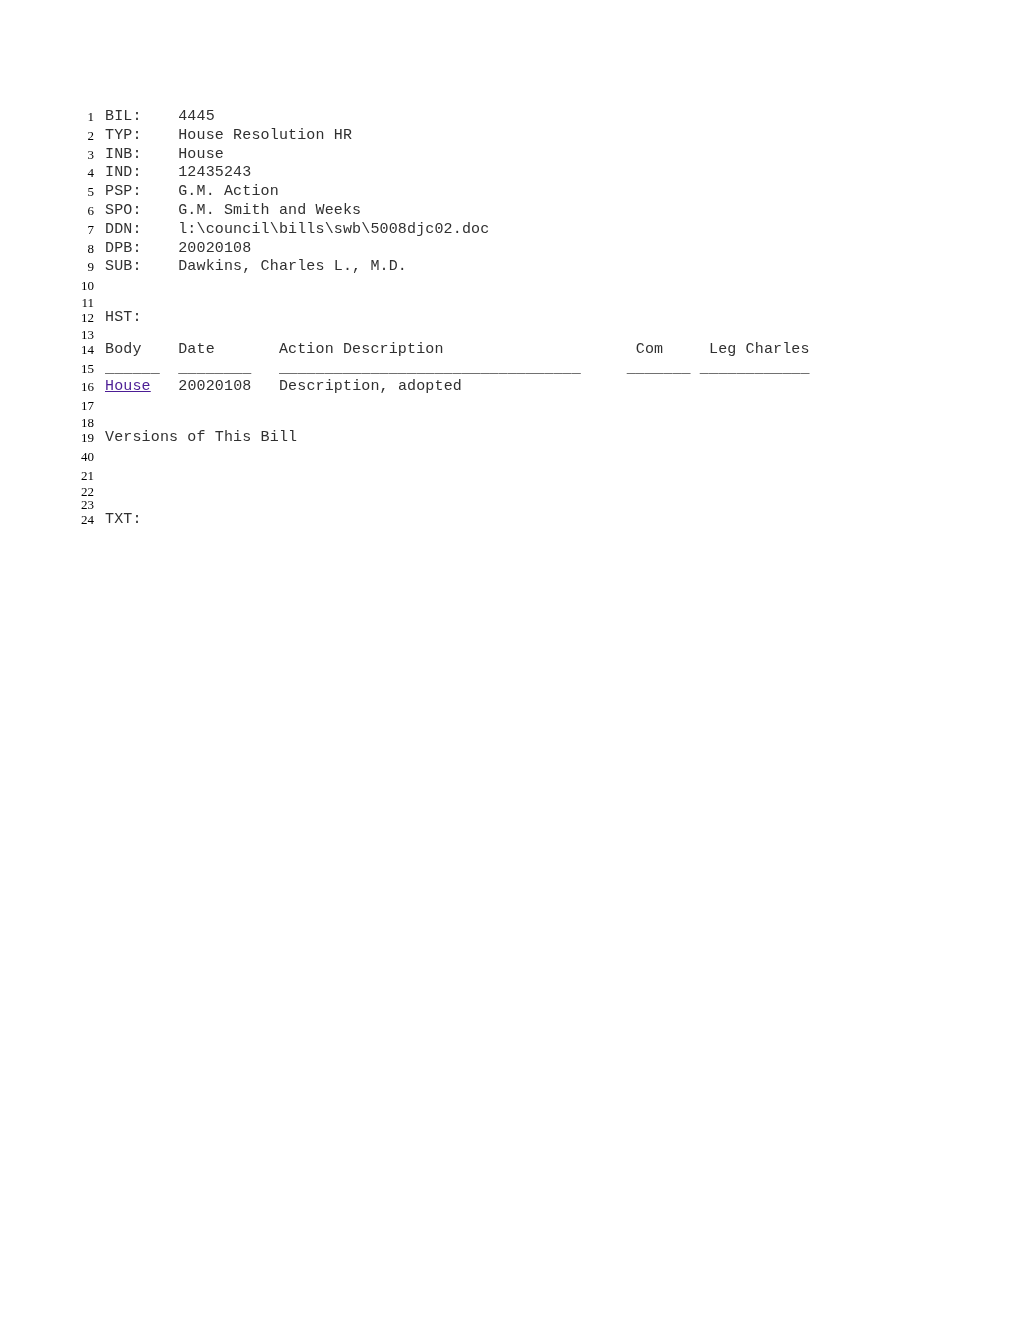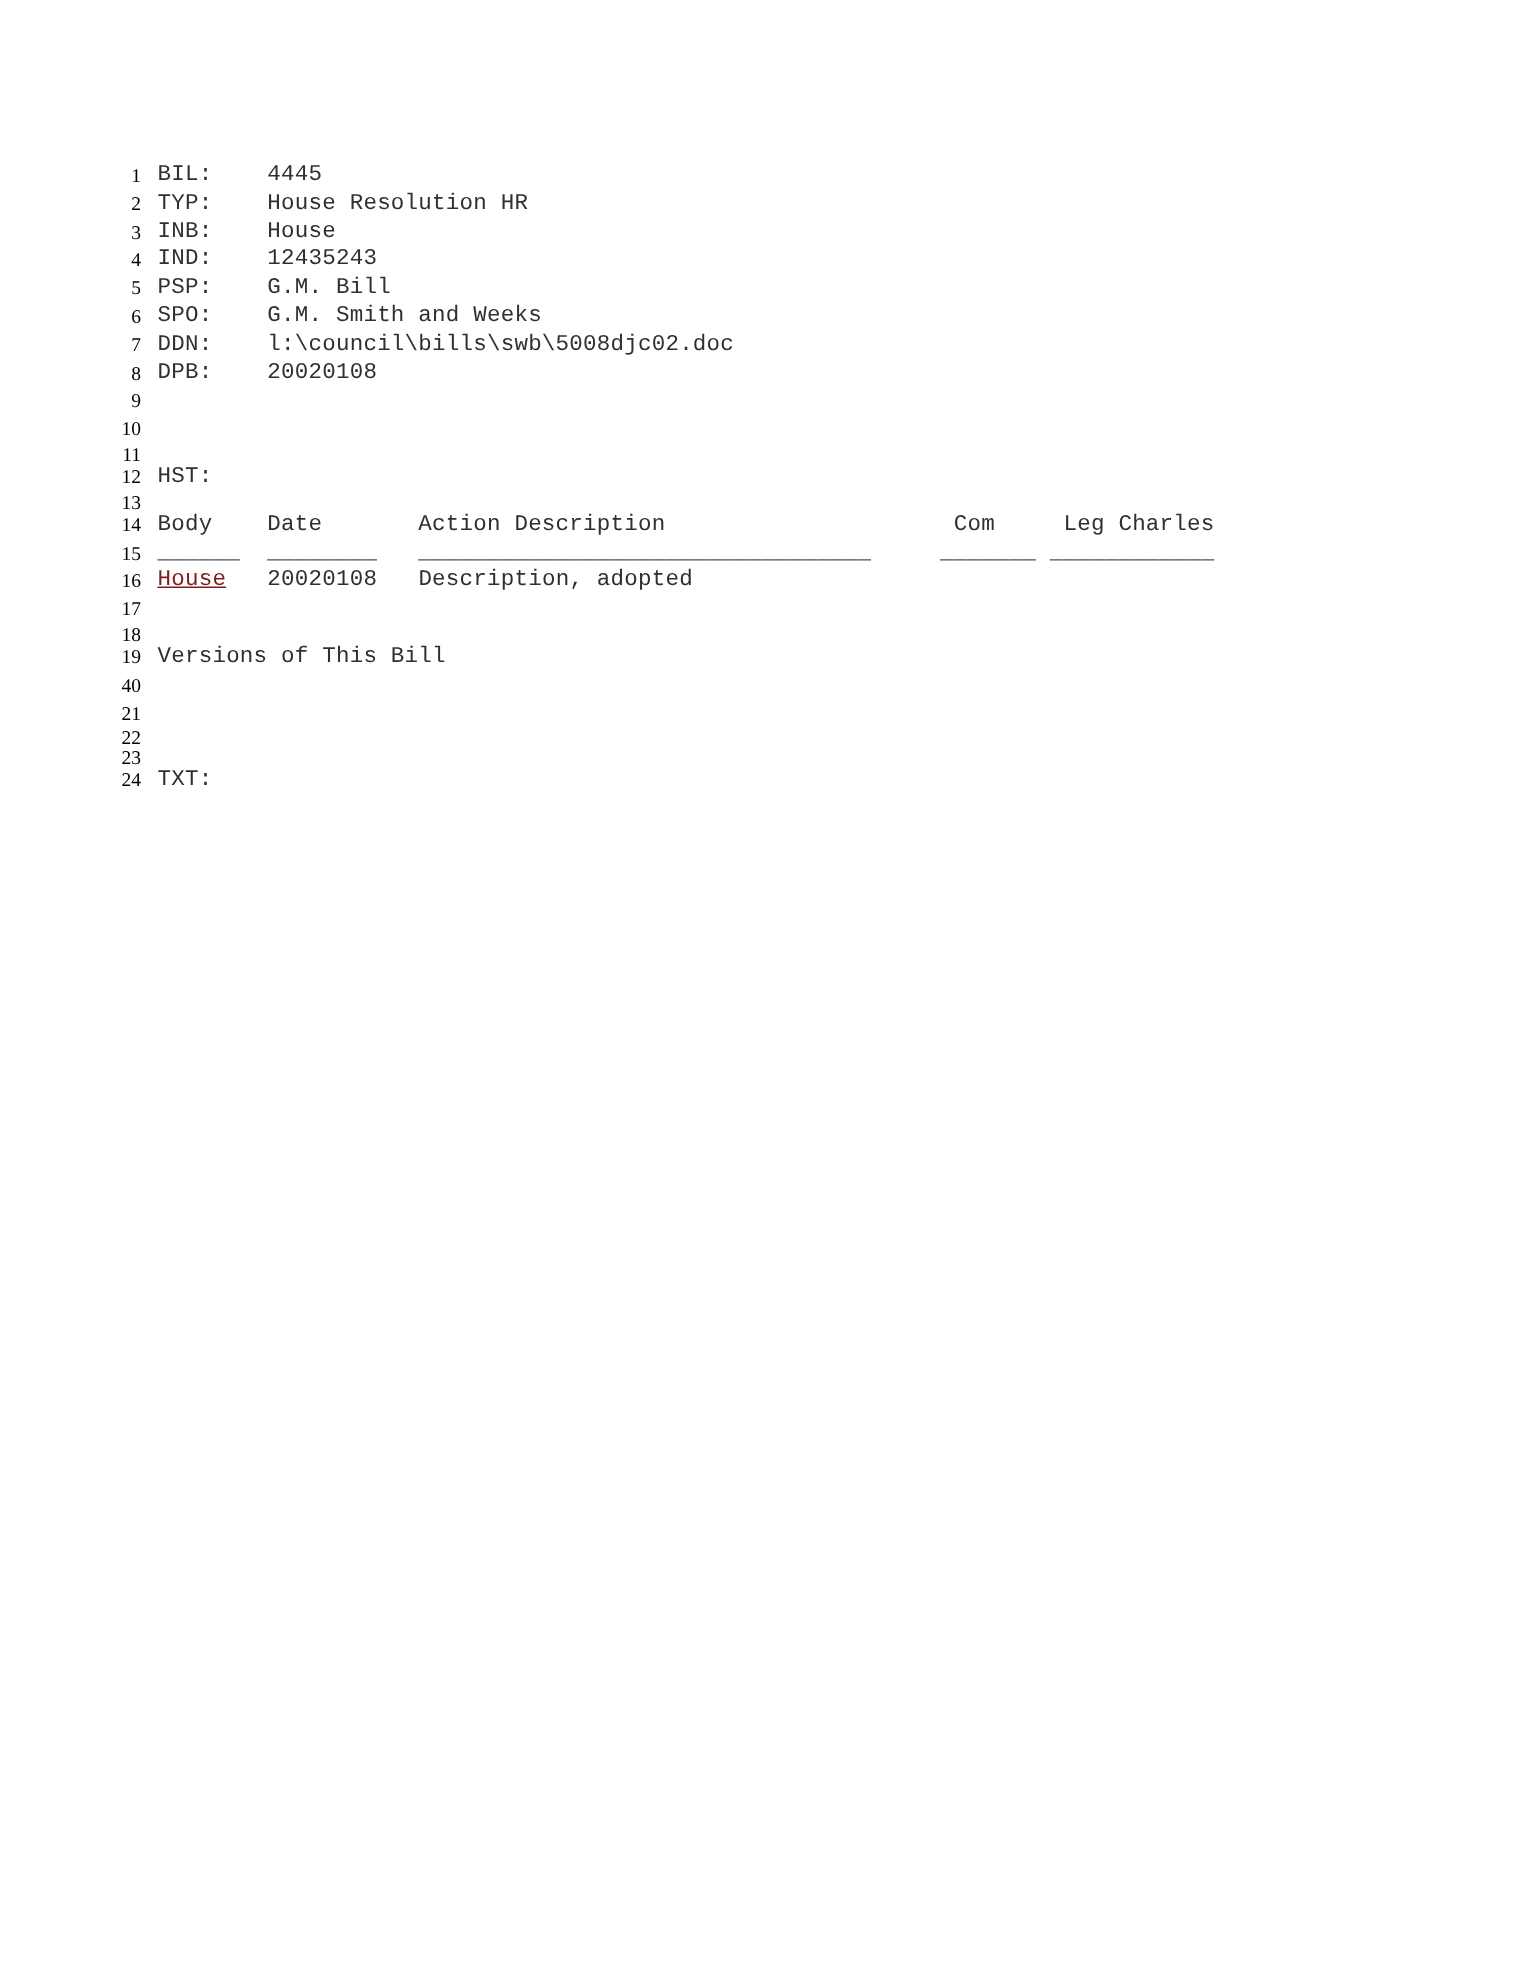--- a/index.html
+++ b/index.html
@@ -65,21 +65,21 @@
     line-height: 18.8px;
     color: #303030;
     white-space: pre;
     letter-spacing: 0.15px;
   }
 
   .content.blank { color: transparent; }
 
   
   a.doclink {
-    color: #7f1d1d;
+    color: #4c1d95;
     margin-top: 12px;
   }
 
   
   .tight { height: 13px; }
   .tight .lineno { line-height: 13px; }
   .tight .content { line-height: 13px; }
 </style>
 </head>
 <body>
@@ -103,40 +103,41 @@
       <span class="content">INB:    House</span>
     </div>
 
     <div class="line">
       <span class="lineno">4</span>
       <span class="content">IND:    12435243</span>
     </div>
 
     <div class="line">
       <span class="lineno">5</span>
-      <span class="content">PSP:    G.M. Bill</span>
+      <span class="content">PSP:    G.M. Action</span>
     </div>
 
     <div class="line">
       <span class="lineno">6</span>
       <span class="content">SPO:    G.M. Smith and Weeks</span>
     </div>
 
     <div class="line">
       <span class="lineno">7</span>
       <span class="content">DDN:    l:\council\bills\swb\5008djc02.doc</span>
     </div>
 
     <div class="line">
       <span class="lineno">8</span>
       <span class="content">DPB:    20020108</span>
     </div>
 
     <div class="line">
       <span class="lineno">9</span>
+      <span class="content">SUB:    Dawkins, Charles L., M.D.</span>
     </div>
 
     <div class="line">
       <span class="lineno">10</span>
       <span class="content blank"></span>
     </div>
 
     <div class="line tight">
       <span class="lineno">11</span>
       <span class="content blank"></span>

